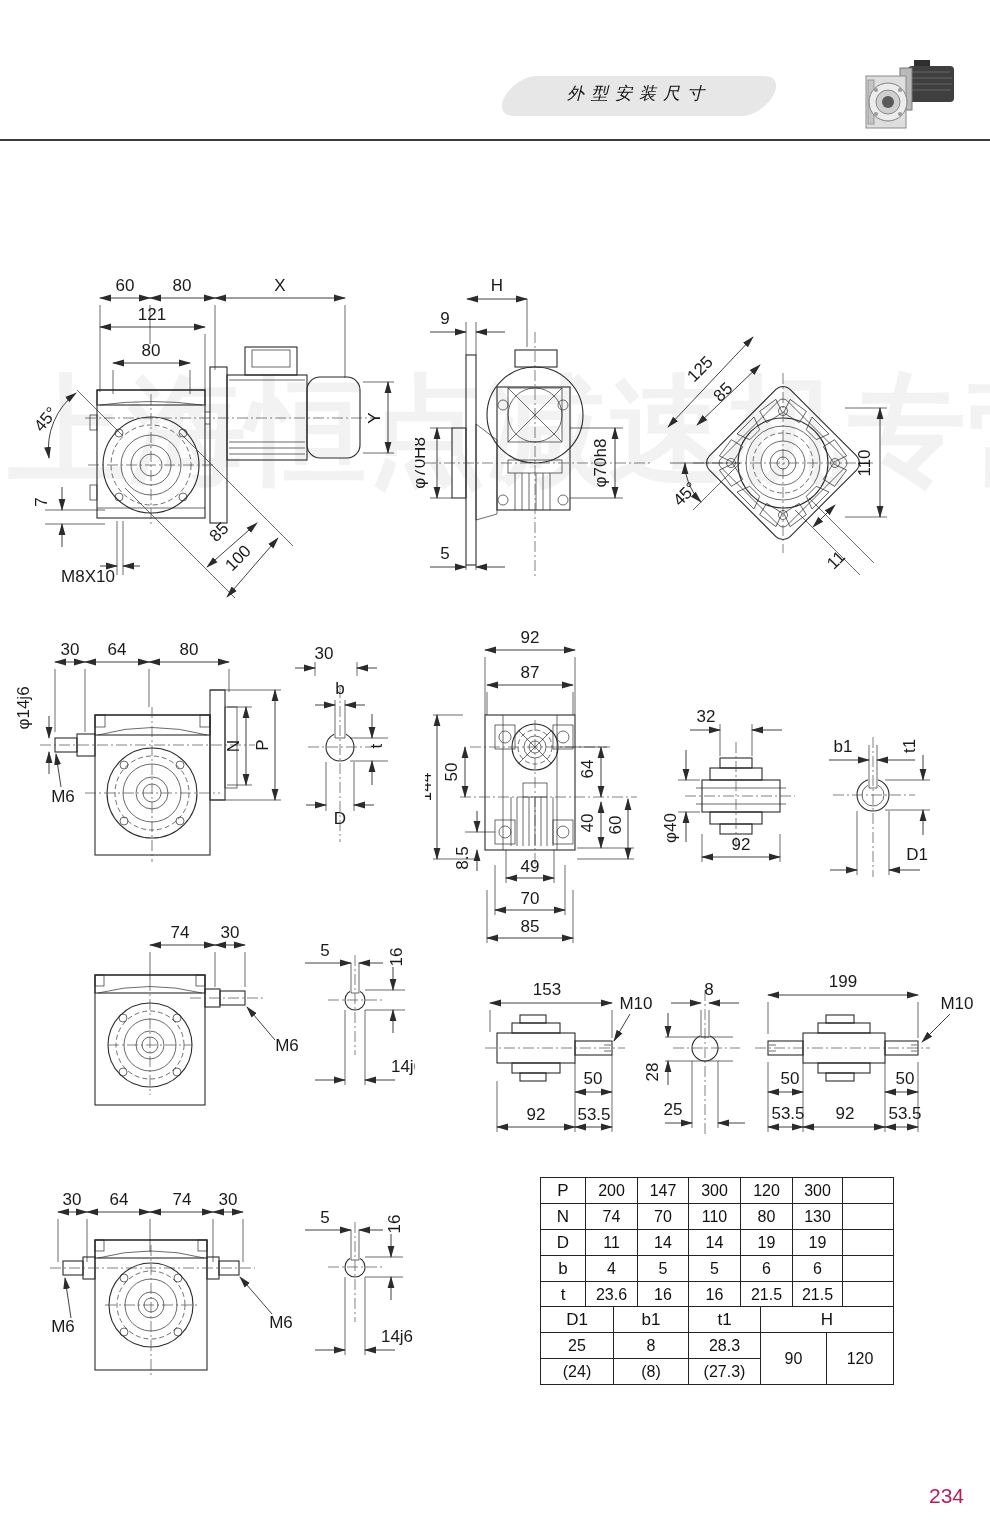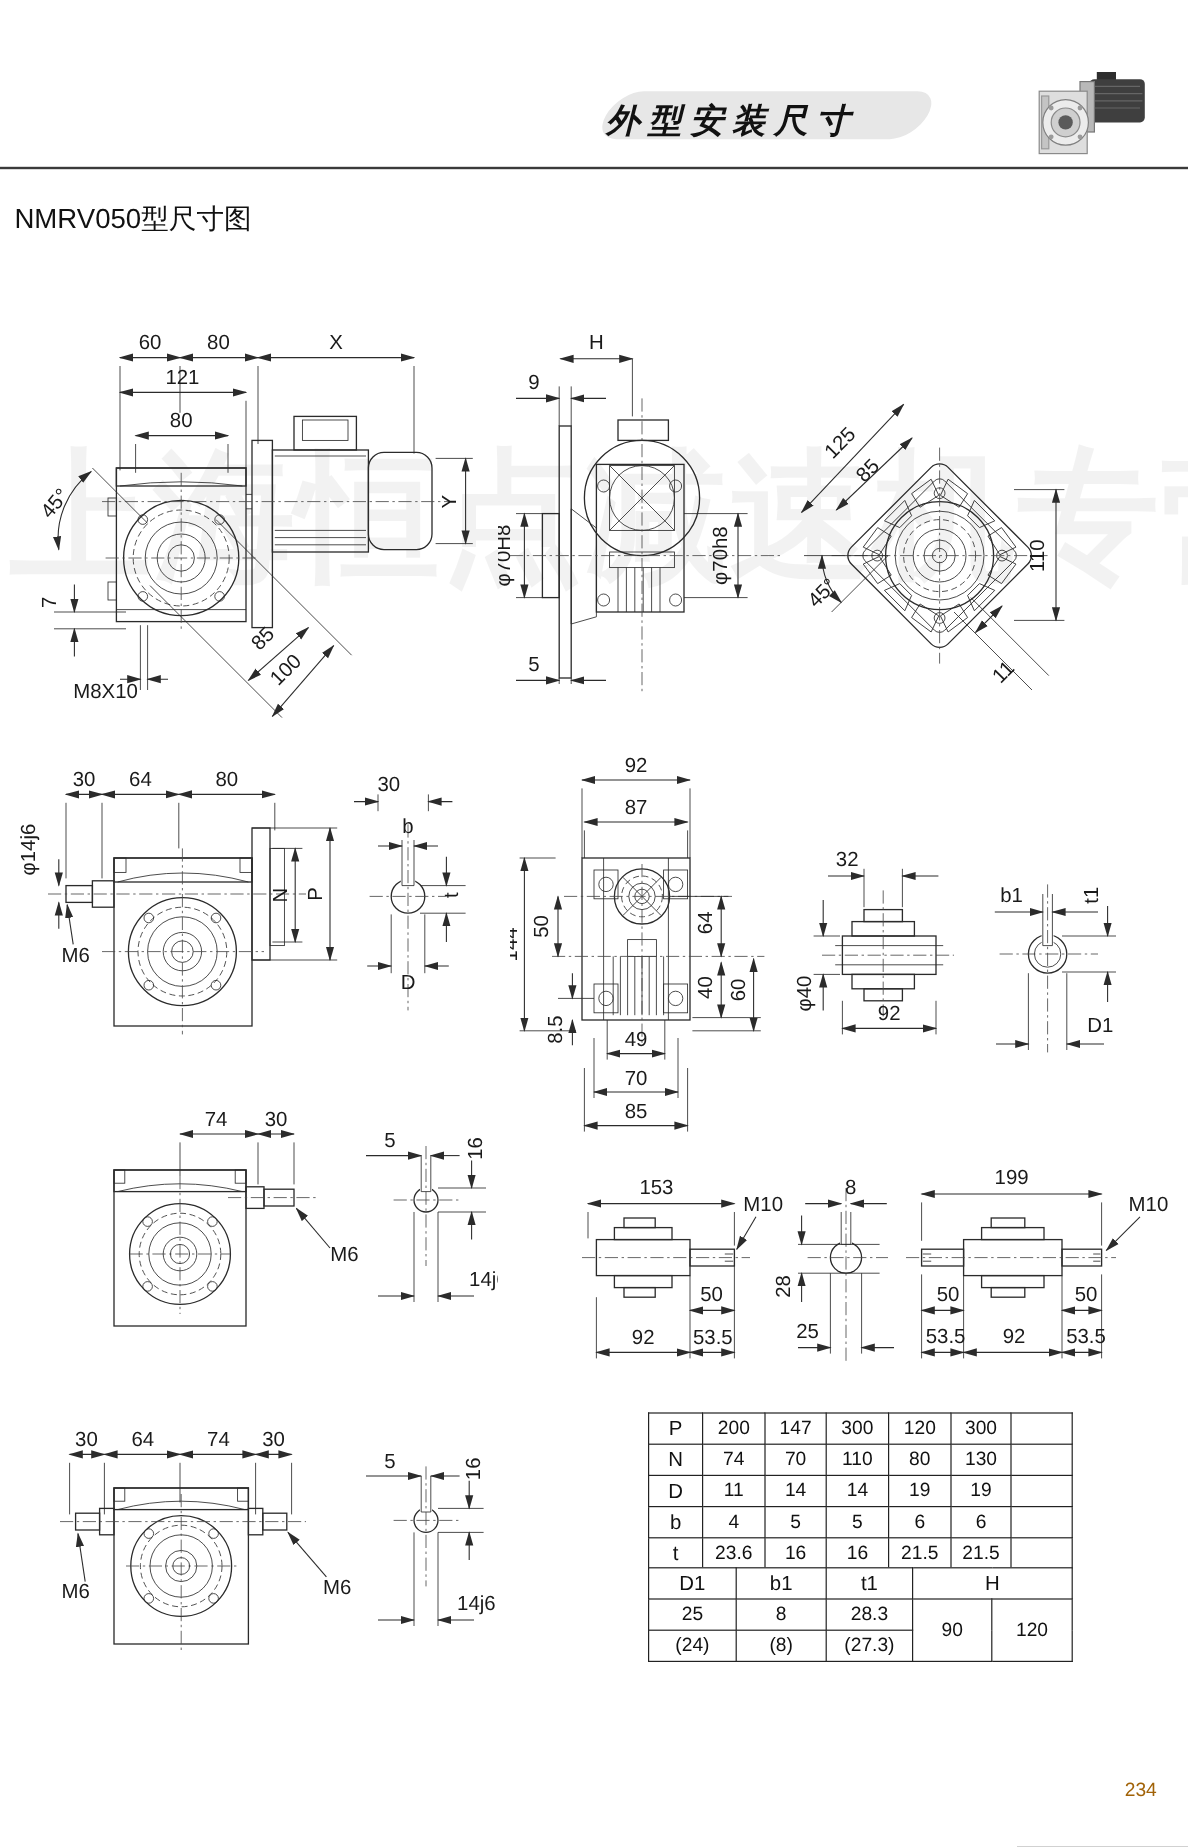--- a/index.html
+++ b/index.html
@@ -1,26 +1,26 @@
 <!DOCTYPE html>
 <html><head>
 <meta charset="utf-8">
 <style>
   html,body{margin:0;padding:0;background:#888;}
   #page{position:relative;width:990px;height:1539px;background:#ffffff;overflow:hidden;
         font-family:"Liberation Sans",sans-serif;color:#1a1a1a;}
   .abs{position:absolute;}
   
   #banner-bg{left:505px;top:76px;width:268px;height:40px;background:#e7e7e7;border-radius:20px;transform:skewX(-30deg);}
-  #banner-text{left:505px;top:82px;width:268px;font-size:28px;font-weight:bold;
+  #banner-text{left:505px;top:82px;width:268px;text-align:center;font-size:17px;font-weight:normal;
                font-style:italic;letter-spacing:7px;color:#111;}
   #rule{left:0;top:139px;width:990px;height:2px;background:#3a3a3a;}
   #doc-title{left:12px;top:167px;font-size:23px;color:#111;}
   #watermark{left:8px;top:352px;font-size:118px;letter-spacing:2px;white-space:nowrap;color:rgba(0,0,0,0.05);font-weight:bold;}
-  #page-num{right:26px;top:1484px;font-size:16px;color:#a16207;}
+  #page-num{right:26px;top:1484px;font-size:21px;color:#be185d;}
   
   svg text{font-family:"Liberation Sans",sans-serif;font-size:17px;fill:#1a1a1a;text-anchor:middle;}
   .ln{fill:none;stroke:#2b2b2b;stroke-width:1.1;}
   .tn{fill:none;stroke:#2b2b2b;stroke-width:0.7;}
   .dm{fill:none;stroke:#2b2b2b;stroke-width:0.9;}
   .cl{fill:none;stroke:#4a4a4a;stroke-width:0.7;stroke-dasharray:11 3 2 3;}
   .dsh{fill:none;stroke:#4a4a4a;stroke-width:0.8;stroke-dasharray:5 3;}
   .wf{fill:#fff;stroke:none;}
   
   .dimtable{position:absolute;border-collapse:collapse;table-layout:fixed;background:#fff;}
@@ -57,21 +57,20 @@
     <rect x="10" y="24" width="6" height="44" fill="#c4c4c4" stroke="#999"></rect>
     <circle cx="30" cy="46" r="19" fill="#ececec" stroke="#808080"></circle>
     <circle cx="30" cy="46" r="12" fill="#cfcfcf" stroke="#8a8a8a"></circle>
     <circle cx="30" cy="46" r="6" fill="#5a5a5a"></circle>
     <circle cx="18" cy="34" r="2" fill="#9a9a9a"></circle>
       <circle cx="42" cy="34" r="2" fill="#9a9a9a"></circle>
     <circle cx="18" cy="58" r="2" fill="#9a9a9a"></circle>
       <circle cx="42" cy="58" r="2" fill="#9a9a9a"></circle>
   </svg>
   <div class="abs" id="rule"></div>
-  <div class="abs" id="doc-title">NMRV050型尺寸图</div>
   <div class="abs" id="watermark">上海恒点减速机专营</div>
 
   <svg class="abs" style="left:30px;top:272px" width="400" height="336" viewBox="0 0 400 336">
     <g class="ln">
       <rect x="67" y="118" width="108" height="128"></rect>
       <rect x="67" y="118" width="108" height="15"></rect>
       <path d="M70,133 Q121,126 172,133" class="tn"></path>
       <rect x="60" y="143" width="7" height="15" class="tn"></rect>
         <rect x="60" y="213" width="7" height="15" class="tn"></rect>
       <line x1="67" y1="236" x2="175" y2="236" class="tn"></line>

